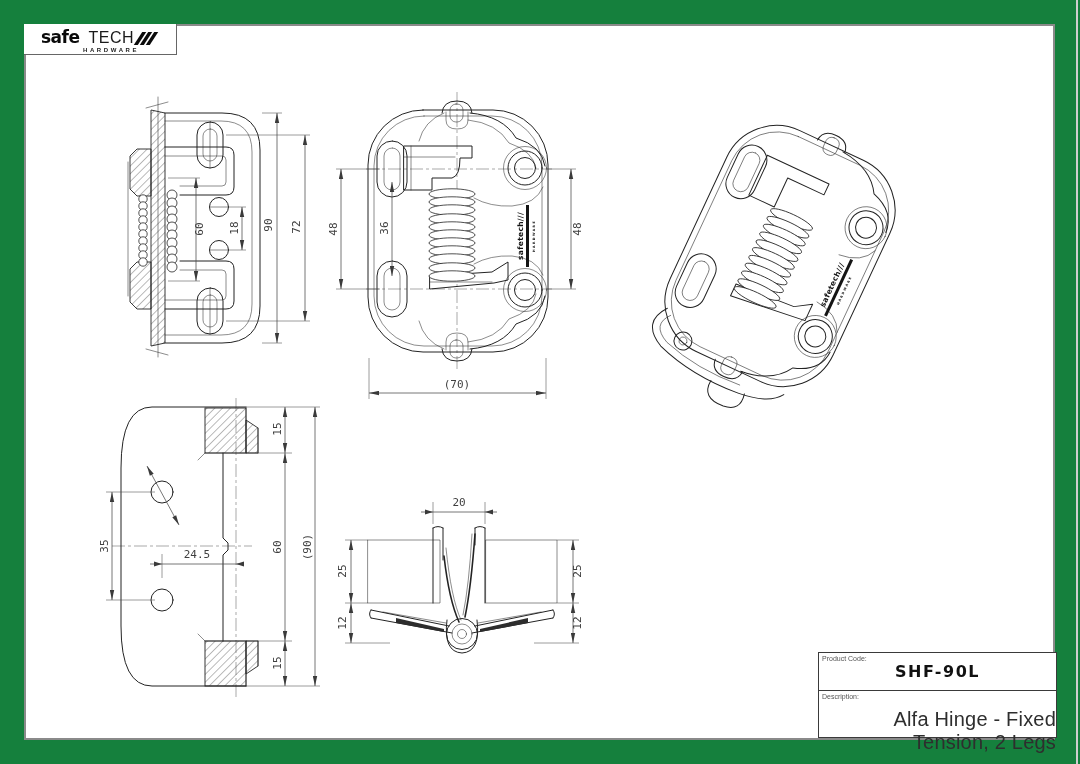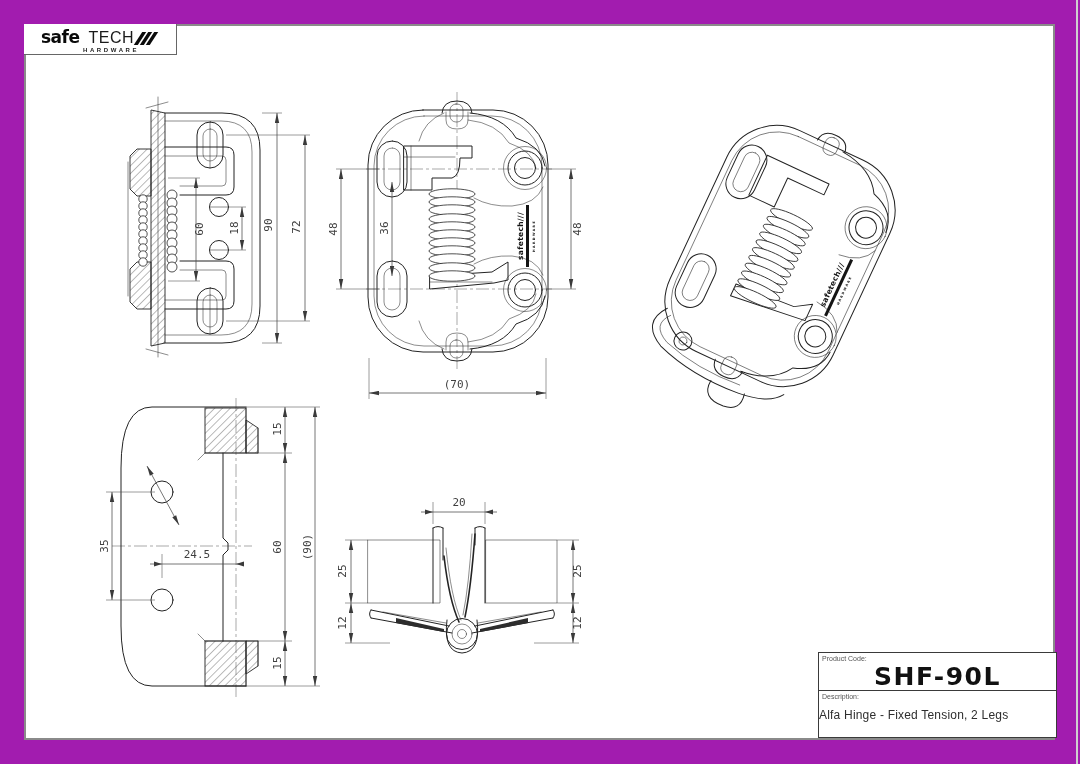--- a/index.html
+++ b/index.html
@@ -1,16 +1,16 @@
 <!DOCTYPE html>
 <html><head>
 <meta charset="utf-8">
 <style>
   html,body{margin:0;padding:0;background:#ffffff;}
-  #stage{position:relative;width:1080px;height:764px;background:#a21caf;overflow:hidden;
+  #stage{position:relative;width:1080px;height:764px;background:#15803d;overflow:hidden;
          font-family:"Liberation Sans",sans-serif;}
   .page-border{position:absolute;left:24px;top:24px;width:1031px;height:716px;
                border:2px solid #8a8a8a;box-sizing:border-box;background:#ffffff;}
   .screen-edge{position:absolute;right:2px;top:0;width:2px;height:764px;background:#cfcfcf;}
 
   
   .logo-box{position:absolute;left:24px;top:24px;width:153px;height:31px;
             border-right:1.5px solid #666;border-bottom:1.5px solid #666;
             box-sizing:border-box;background:#fff;z-index:3;}
   .logo-row{display:flex;align-items:flex-end;margin:5px 0 0 17px;line-height:1;}
@@ -24,24 +24,24 @@
   .logo-tag{font-size:6px;letter-spacing:2.6px;color:#222;margin:1px 0 0 59px;
             text-transform:uppercase;font-weight:600;}
 
   
   .tblock{position:absolute;left:818px;top:652px;width:239px;height:86px;
           border:1px solid #3a3a3a;box-sizing:border-box;background:#fff;z-index:3;}
   .tb-row1{height:38px;border-bottom:1px solid #3a3a3a;box-sizing:border-box;position:relative;}
   .tb-row2{height:46px;position:relative;}
   .tb-label{position:absolute;left:3px;top:2px;font-size:7px;color:#555;}
   .tb-code{position:absolute;left:0;right:0;top:9px;text-align:center;
-           font-size:25px;font-weight:700;letter-spacing:1.5px;color:#111;
+           font-size:16px;font-weight:700;letter-spacing:1.5px;color:#111;
            font-family:"DejaVu Sans",sans-serif;}
-  .tb-desc{position:absolute;left:0;right:0;top:17px;text-align:left;
-           font-size:12px;color:#2e2e2e;letter-spacing:0.2px;}
+  .tb-desc{position:absolute;left:0;right:0;top:17px;text-align:right;
+           font-size:20px;color:#2e2e2e;letter-spacing:0.2px;}
 
   
   svg.draw{position:absolute;left:0;top:0;z-index:2;}
   .o   {stroke:#232323;stroke-width:1;fill:none;stroke-linecap:round;stroke-linejoin:round;}
   .oi  {stroke:#2e2e2e;stroke-width:0.55;fill:none;stroke-linecap:round;stroke-linejoin:round;}
   .h   {stroke:#232323;stroke-width:0.9;fill:url(#h45);}
   .coil{stroke:#232323;stroke-width:0.8;fill:#ffffff;}
   .dim {stroke:#4a4a4a;stroke-width:0.75;fill:none;
         marker-start:url(#arw);marker-end:url(#arw);}
   .dimp{stroke:#4a4a4a;stroke-width:0.75;fill:none;}

